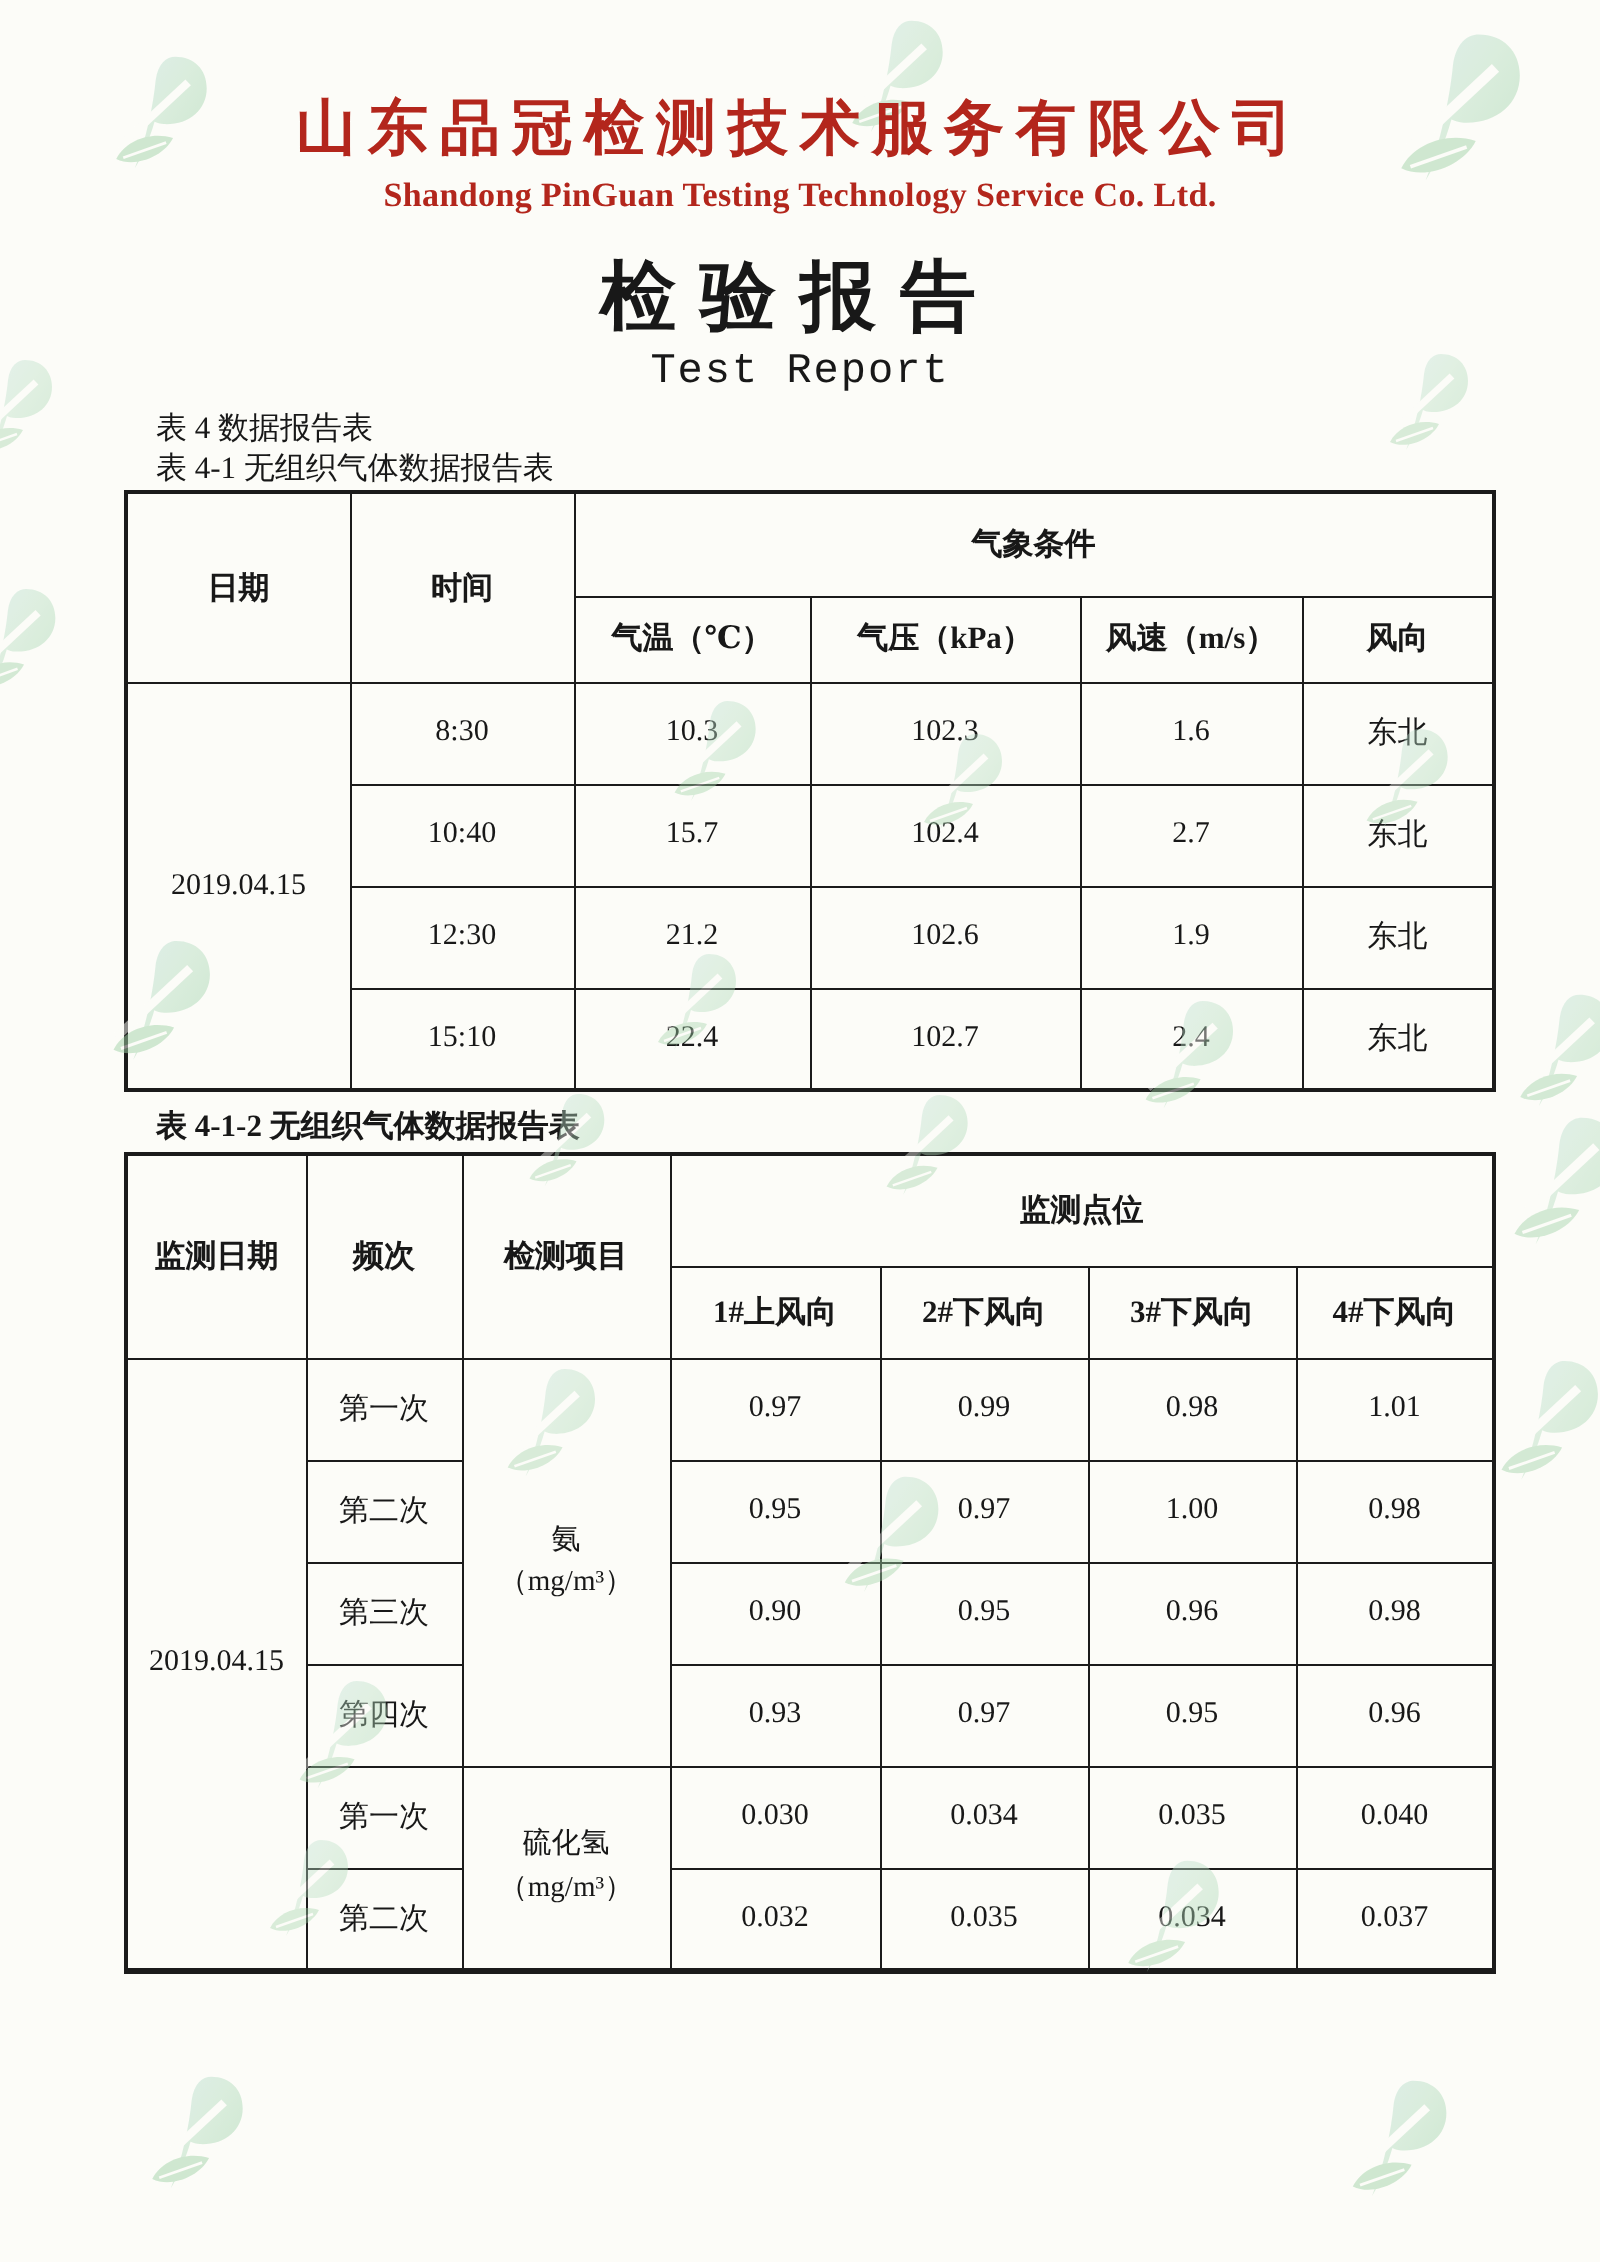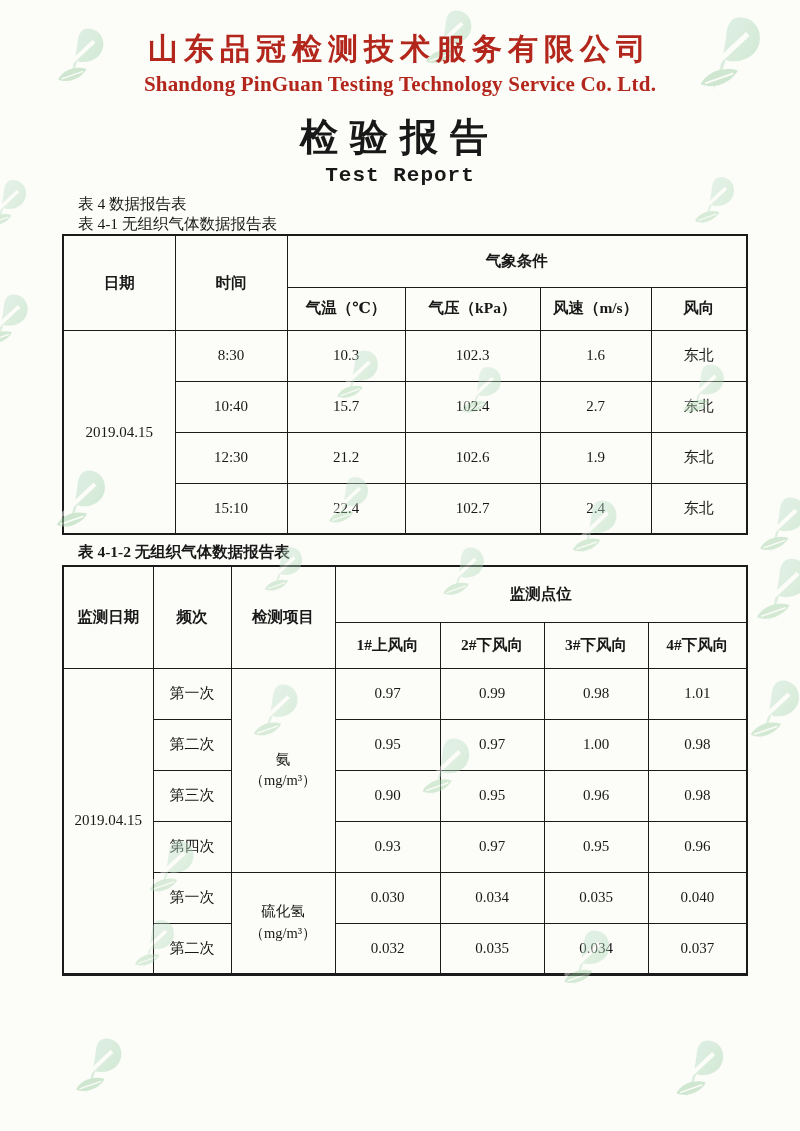--- a/index.html
+++ b/index.html
@@ -4,25 +4,25 @@
 <style>
   :root{ --red:#b3261c; --ink:#181818; --line:#1b1b1b; }
   html,body{ margin:0; padding:0; background:#e8e8e8; }
   .page{
     position:relative; width:800px; height:1131px; margin:0 auto;
     background:#fcfcf8; overflow:hidden;
     font-family:"Liberation Serif","DejaVu Serif",serif; color:var(--ink);
   }
   .wm{ position:absolute; pointer-events:none; }
 
-  .header{ position:relative; text-align:center; padding-top:32px; z-index:2; }
+  .header{ position:relative; text-align:center; padding-top:48px; z-index:2; }
   .company-cn{ font-size:30px; font-weight:bold; color:var(--red); letter-spacing:6px; line-height:1.15; }
-  .company-en{ font-size:21px; font-weight:bold; color:var(--red); margin-top:5px; letter-spacing:.2px; }
+  .company-en{ font-size:17px; font-weight:bold; color:var(--red); margin-top:5px; letter-spacing:.2px; }
   .report-cn{ font-size:38px; font-weight:bold; letter-spacing:12px; margin-top:15px; color:var(--ink); }
-  .report-en{ font-family:"Liberation Mono","DejaVu Sans Mono",monospace; font-size:21px; font-weight:bold; margin-top:1px; letter-spacing:1px; }
+  .report-en{ font-family:"Liberation Mono","DejaVu Sans Mono",monospace; font-size:21px; font-weight:normal; margin-top:1px; letter-spacing:1px; }
 
   .subheads{ position:relative; z-index:2; margin:7px 0 0 78px; font-size:15.5px; font-weight:normal; line-height:1.32; }
   .h4-heading{ position:relative; z-index:2; margin:7px 0 2px 78px; font-size:15.5px; font-weight:bold; }
 
   table{ position:relative; z-index:2; border-collapse:collapse; margin-left:62px; table-layout:fixed; background:transparent; }
   td{ border:1.5px solid var(--line); text-align:center; vertical-align:middle; font-size:15px; padding:0; }
   .tbl{ border:2.5px solid var(--line); }
   .tbl2{ border-bottom-width:3.5px; }
   .hd{ font-weight:bold; font-size:15.5px; }
   .unit-line{ font-size:14.5px; line-height:1.5; }

